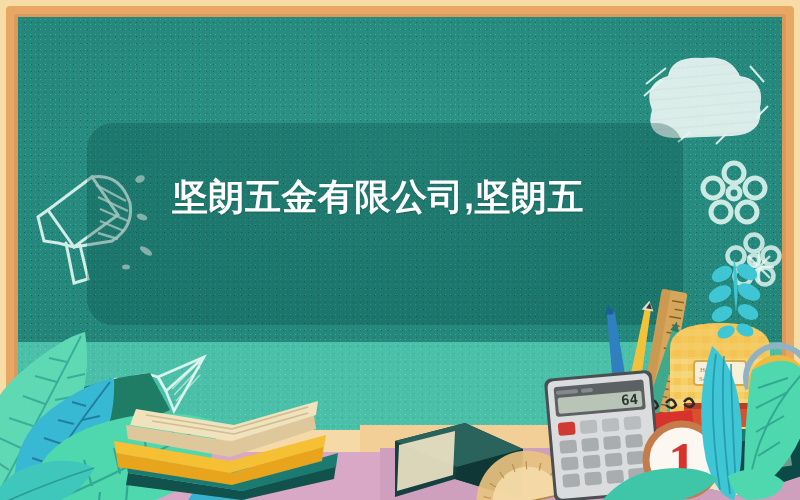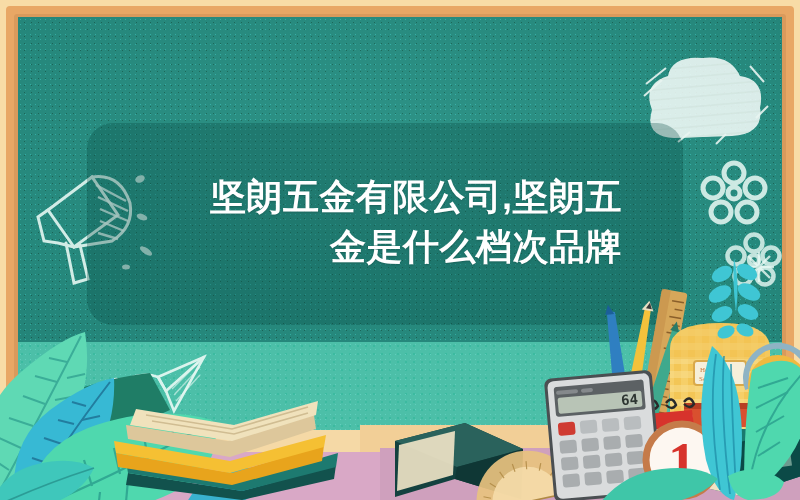--- a/index.html
+++ b/index.html
@@ -3,21 +3,21 @@
 <meta charset="utf-8">
 <title>banner</title>
 <style>
   * { margin:0; padding:0; box-sizing:border-box; }
   html,body { width:800px; height:500px; overflow:hidden; }
   body {
     font-family:"Liberation Sans","DejaVu Sans",sans-serif;
     background:#f7dba4;
     position:relative;
   }
-  #stage { position:absolute; inset:0; width:800px; height:500px; overflow:hidden;text-align:right; }
+  #stage { position:absolute; inset:0; width:800px; height:500px; overflow:hidden; }
 
   
   .page-bg { position:absolute; inset:0; background:#f8dca6; }
 
   
   .frame {
     position:absolute; left:6px; top:6px; width:788px; height:468px;
     background:#e8a765; border-radius:4px;
   }
   .frame-inner-shadow{
@@ -229,21 +229,20 @@
         <path d="M72 34 L98 8"></path>
           <path d="M74 40 L100 12"></path>
           <path d="M76 46 L100 20"></path>
       </g>
     </svg>
   </div>
 
   <div class="text-panel"></div>
   <div class="title">
     <div>坚朗五金有限公司,坚朗五</div>
-    <div>金是什么档次品牌</div>
   </div>
 
   <div class="desk-cream"></div>
   <div class="desk-cream2"></div>
   <div class="desk-pink"></div>
   <div class="desk-pink2"></div>
 
   <div class="leaf" style="left:-40px; top:315px; width:300px; height:200px;">
     <svg viewBox="0 0 300 200" width="300" height="200">
       <path d="M-10 190 Q20 110 100 80 Q150 62 190 58 L210 95 Q150 120 110 160 Q80 185 60 200 Z" fill="#1f7d66"></path>

